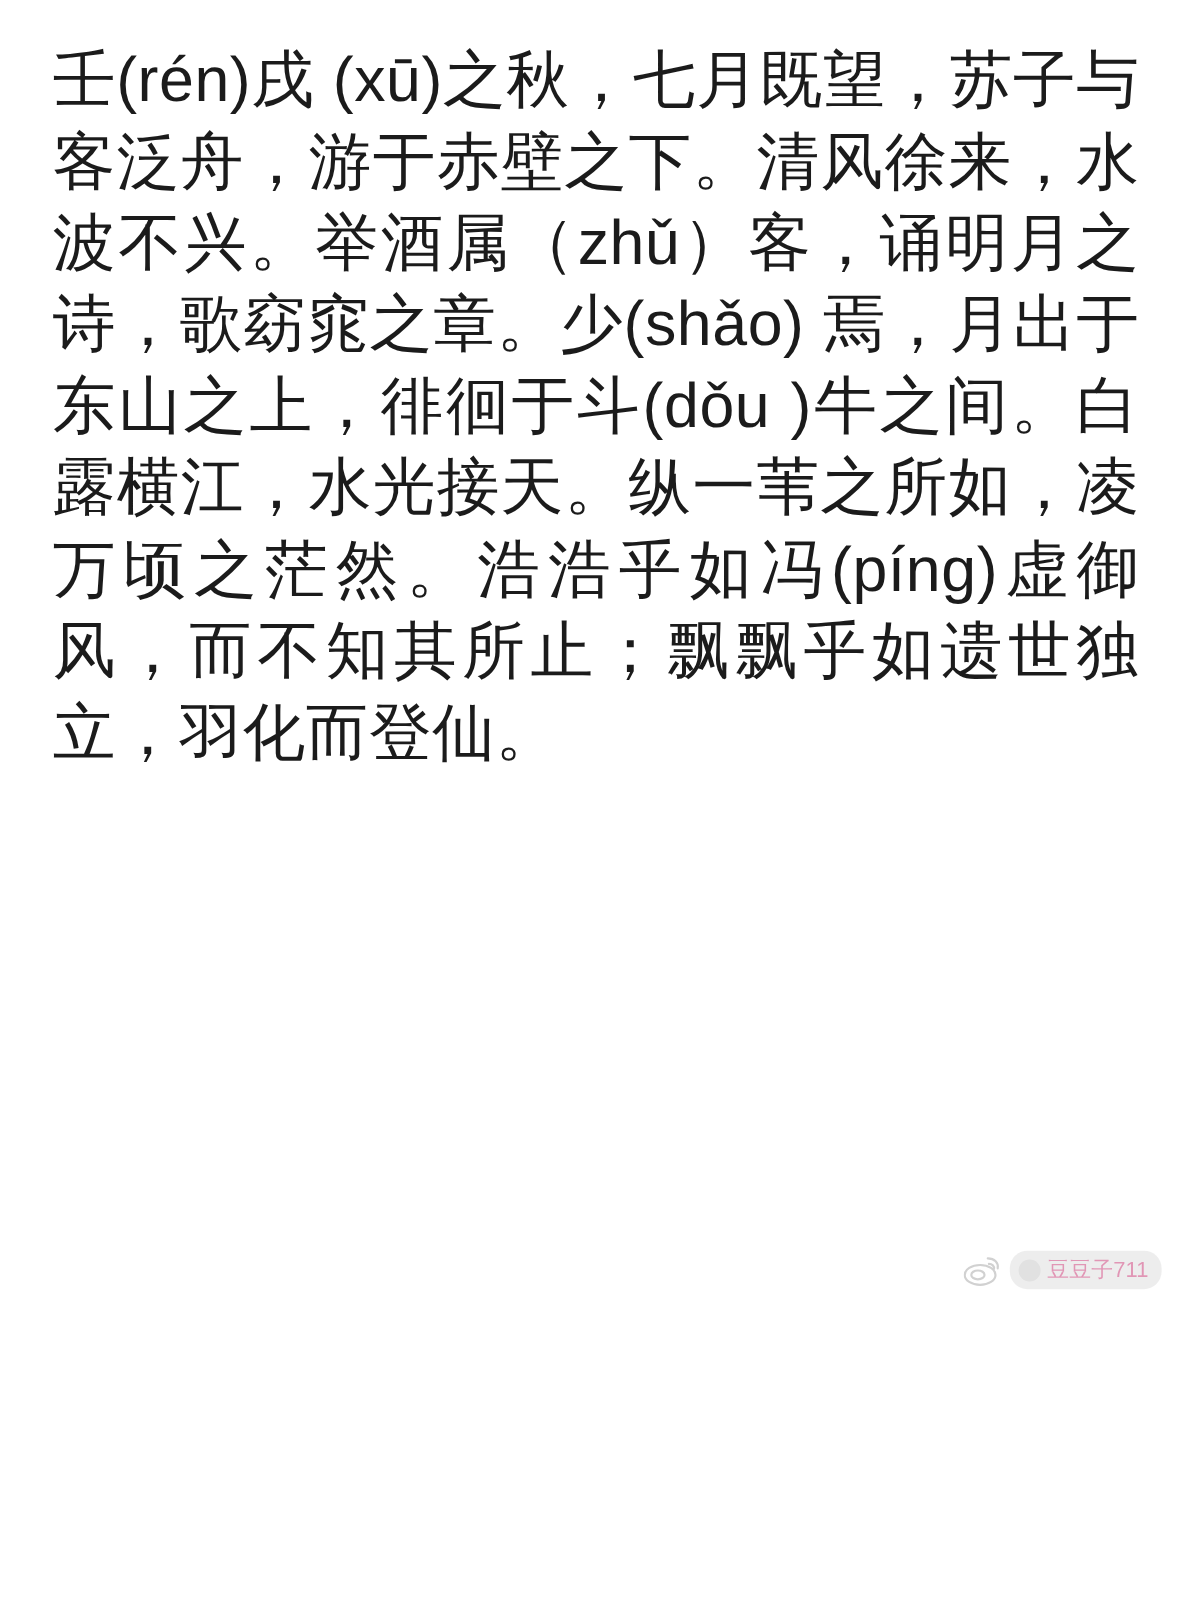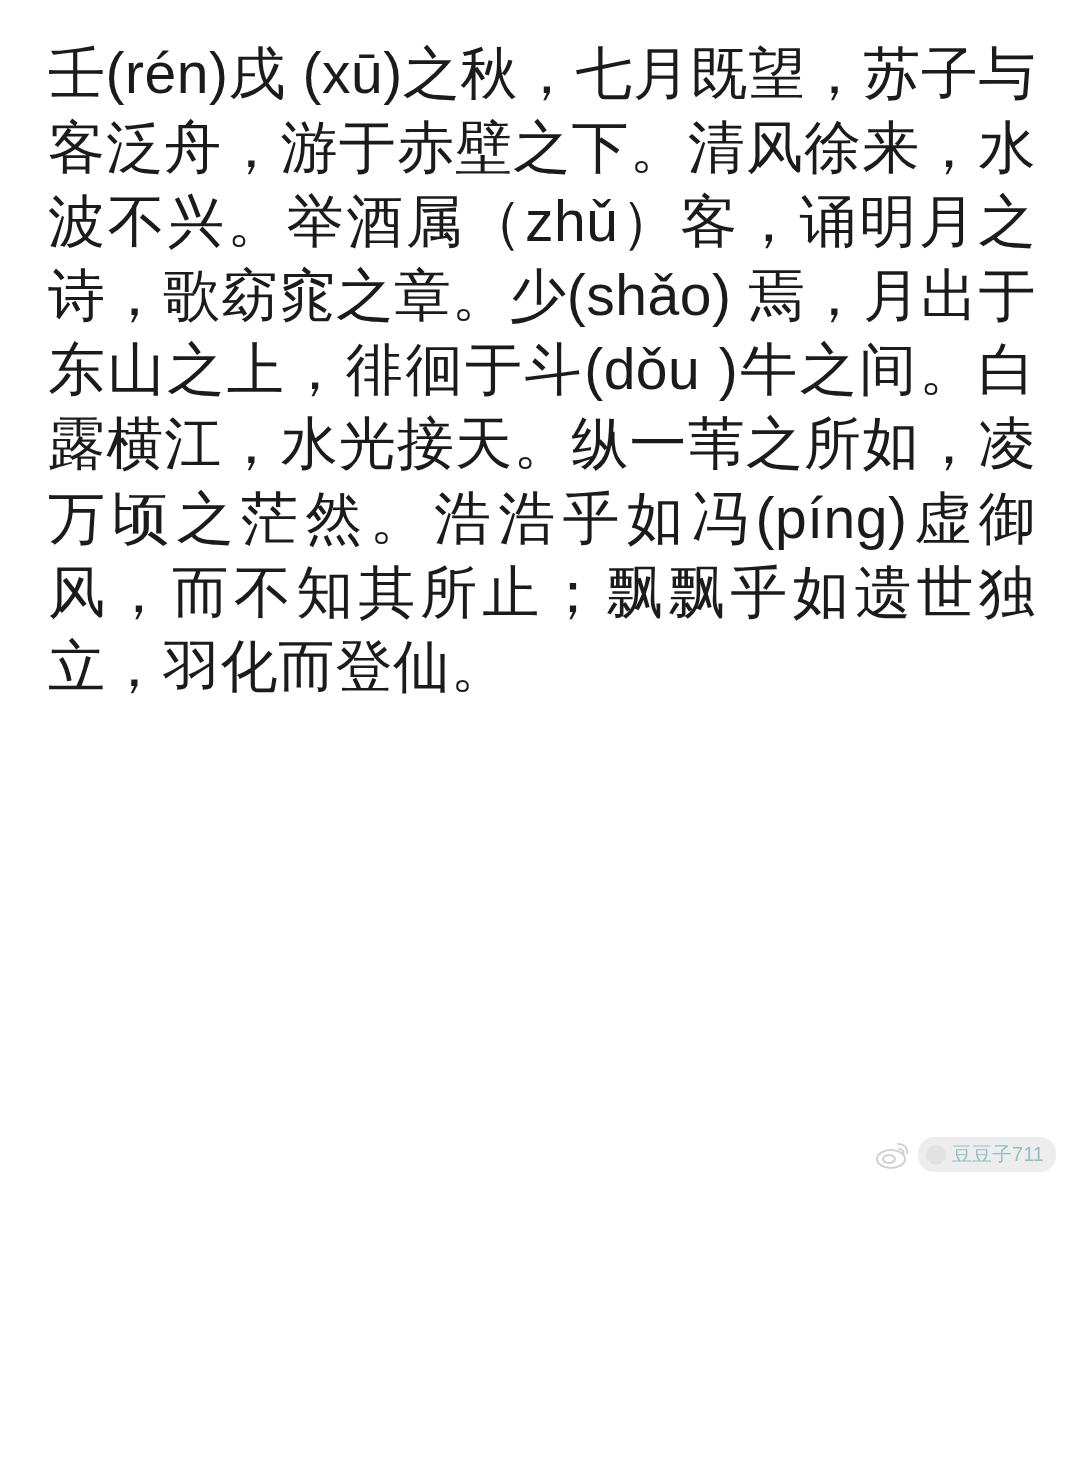--- a/index.html
+++ b/index.html
@@ -61,21 +61,21 @@
   }
   .wm-badge .dot {
     width: 20px;
     height: 20px;
     border-radius: 50%;
     background: #bdbdbd;
     display: inline-block;
   }
   .wm-name {
     font-size: 20px;
-    color: #0f766e;
+    color: #be185d;
     font-family: "Liberation Sans", "DejaVu Sans", sans-serif;
     white-space: nowrap;
   }
 </style>
 </head>
 <body>
 
 <div class="page">
 
   <p class="para">壬(rén)戌 (xū)之秋，七月既望，苏子与客泛舟，游于赤壁之下。清风徐来，水波不兴。举酒属（zhǔ）客，诵明月之诗，歌窈窕之章。少(shǎo) 焉，月出于东山之上，徘徊于斗(dǒu )牛之间。白露横江，水光接天。纵一苇之所如，凌万顷之茫然。浩浩乎如冯(píng)虚御风，而不知其所止；飘飘乎如遗世独立，羽化而登仙。</p>

